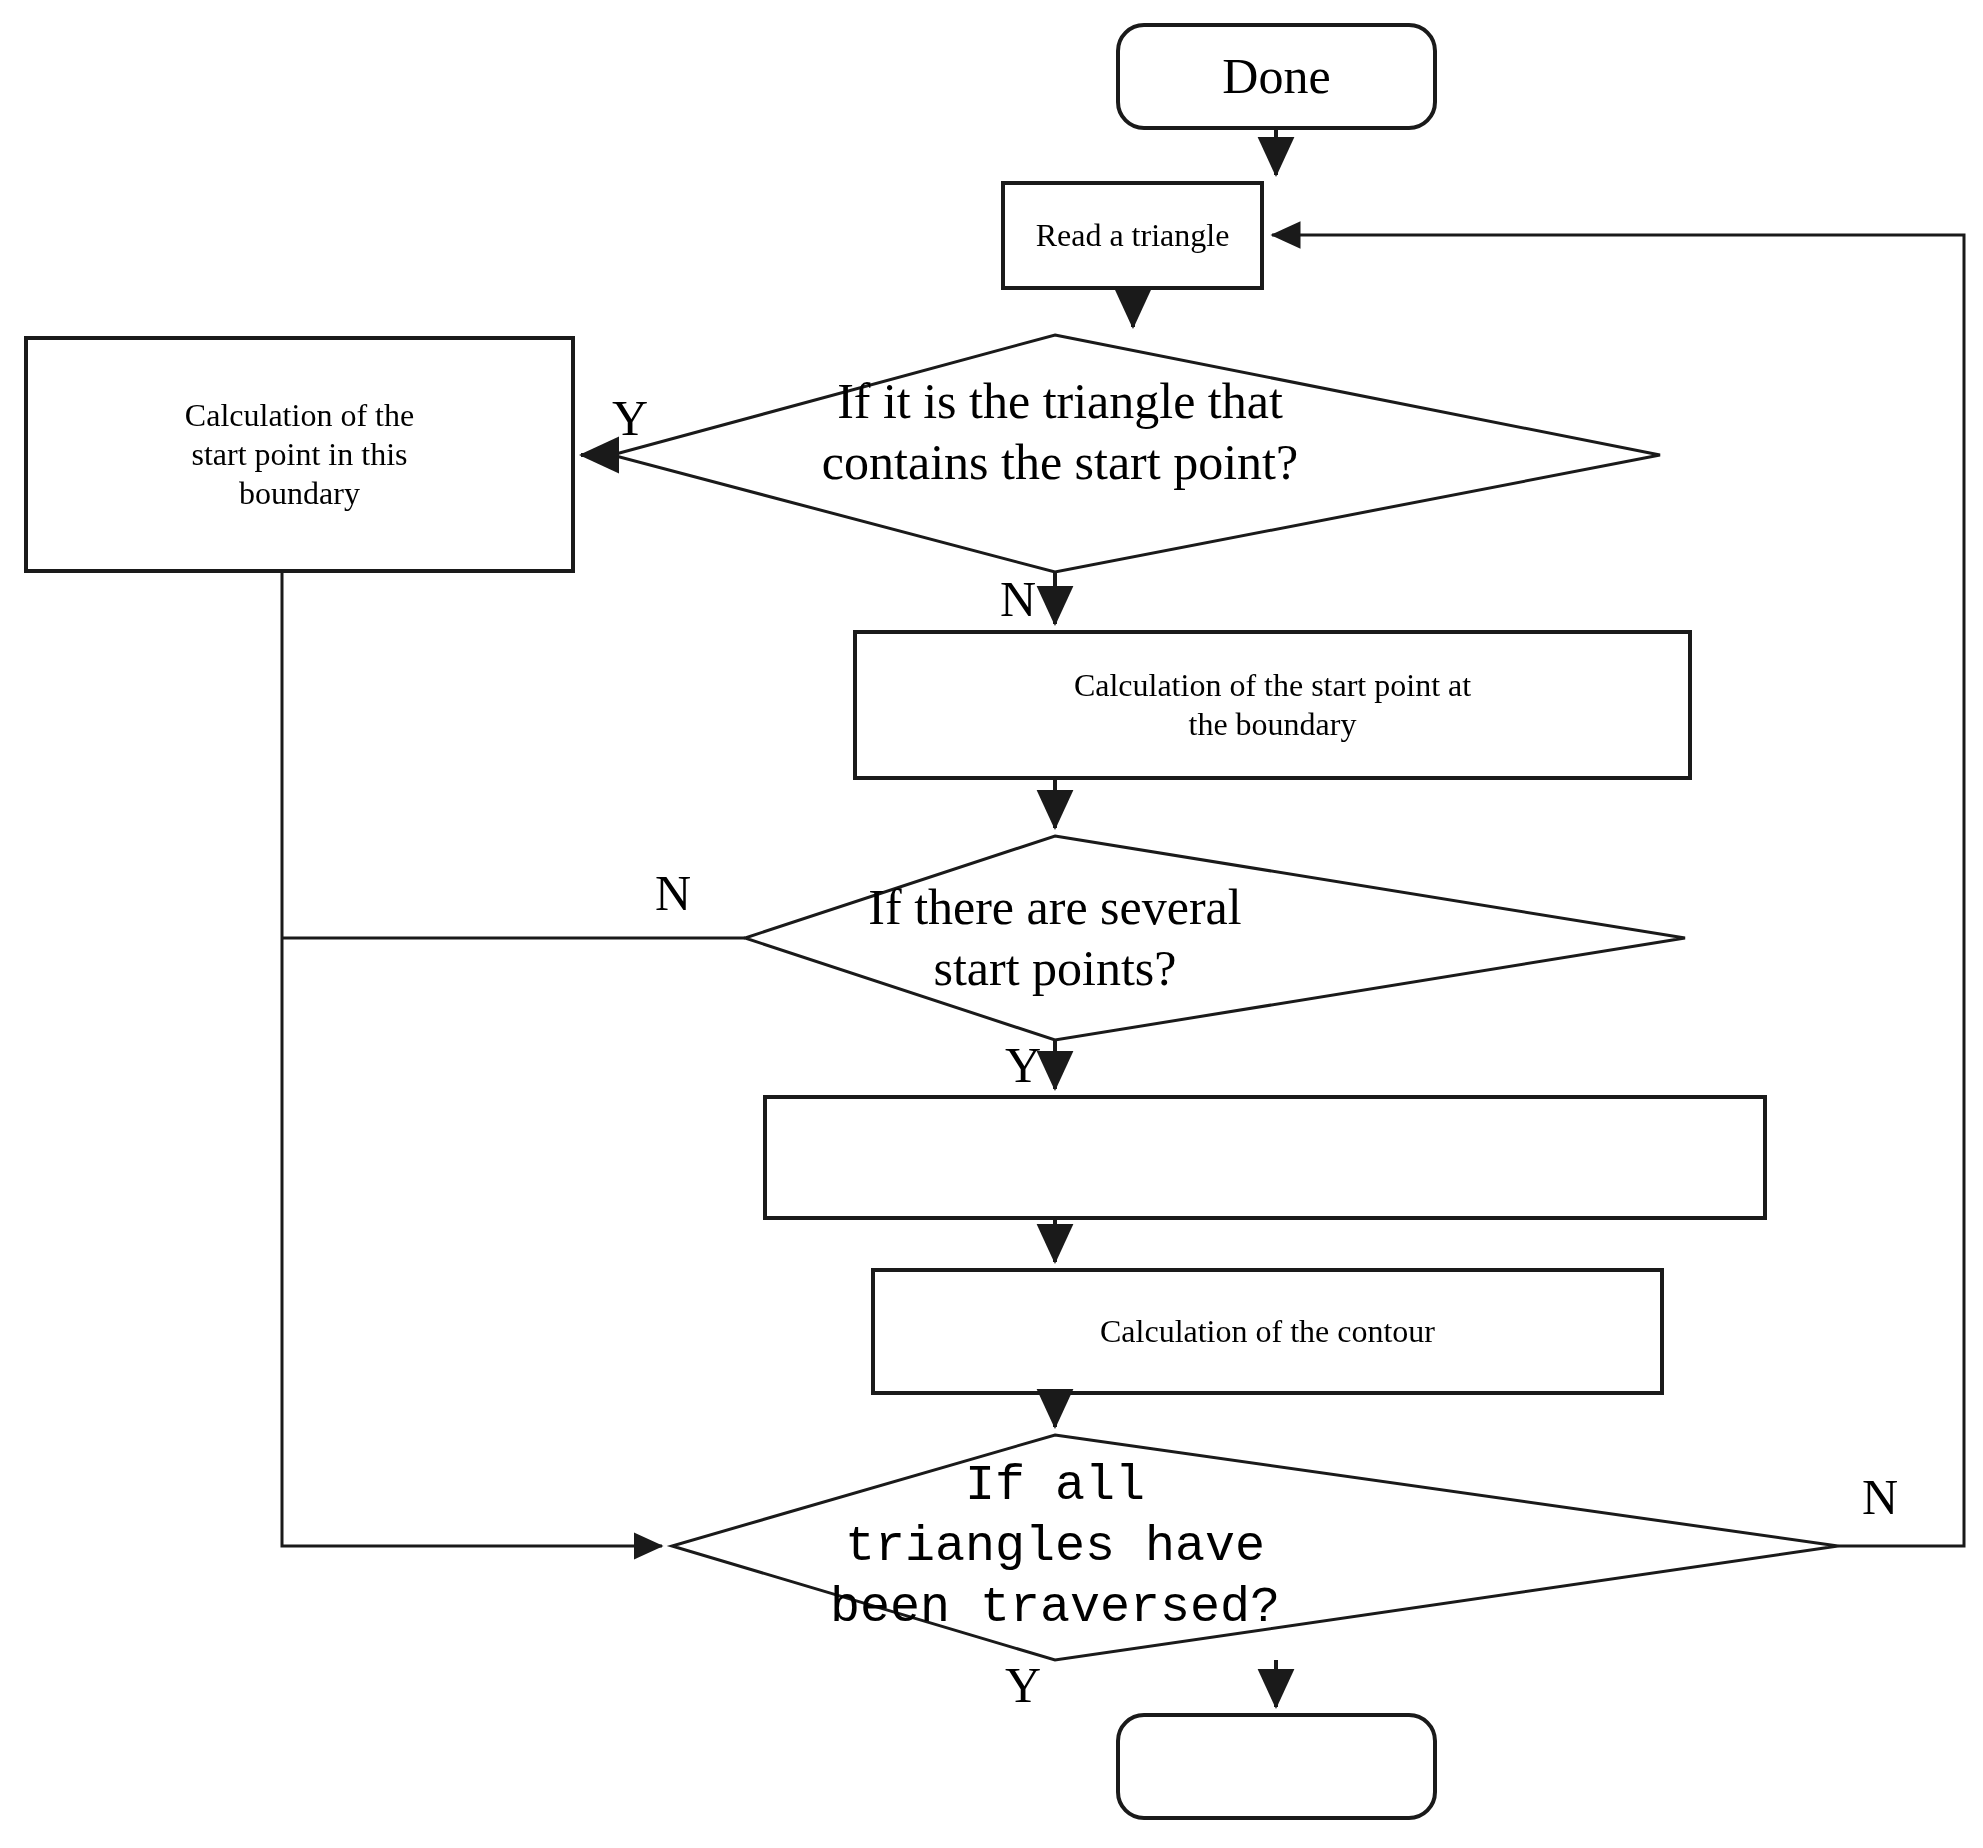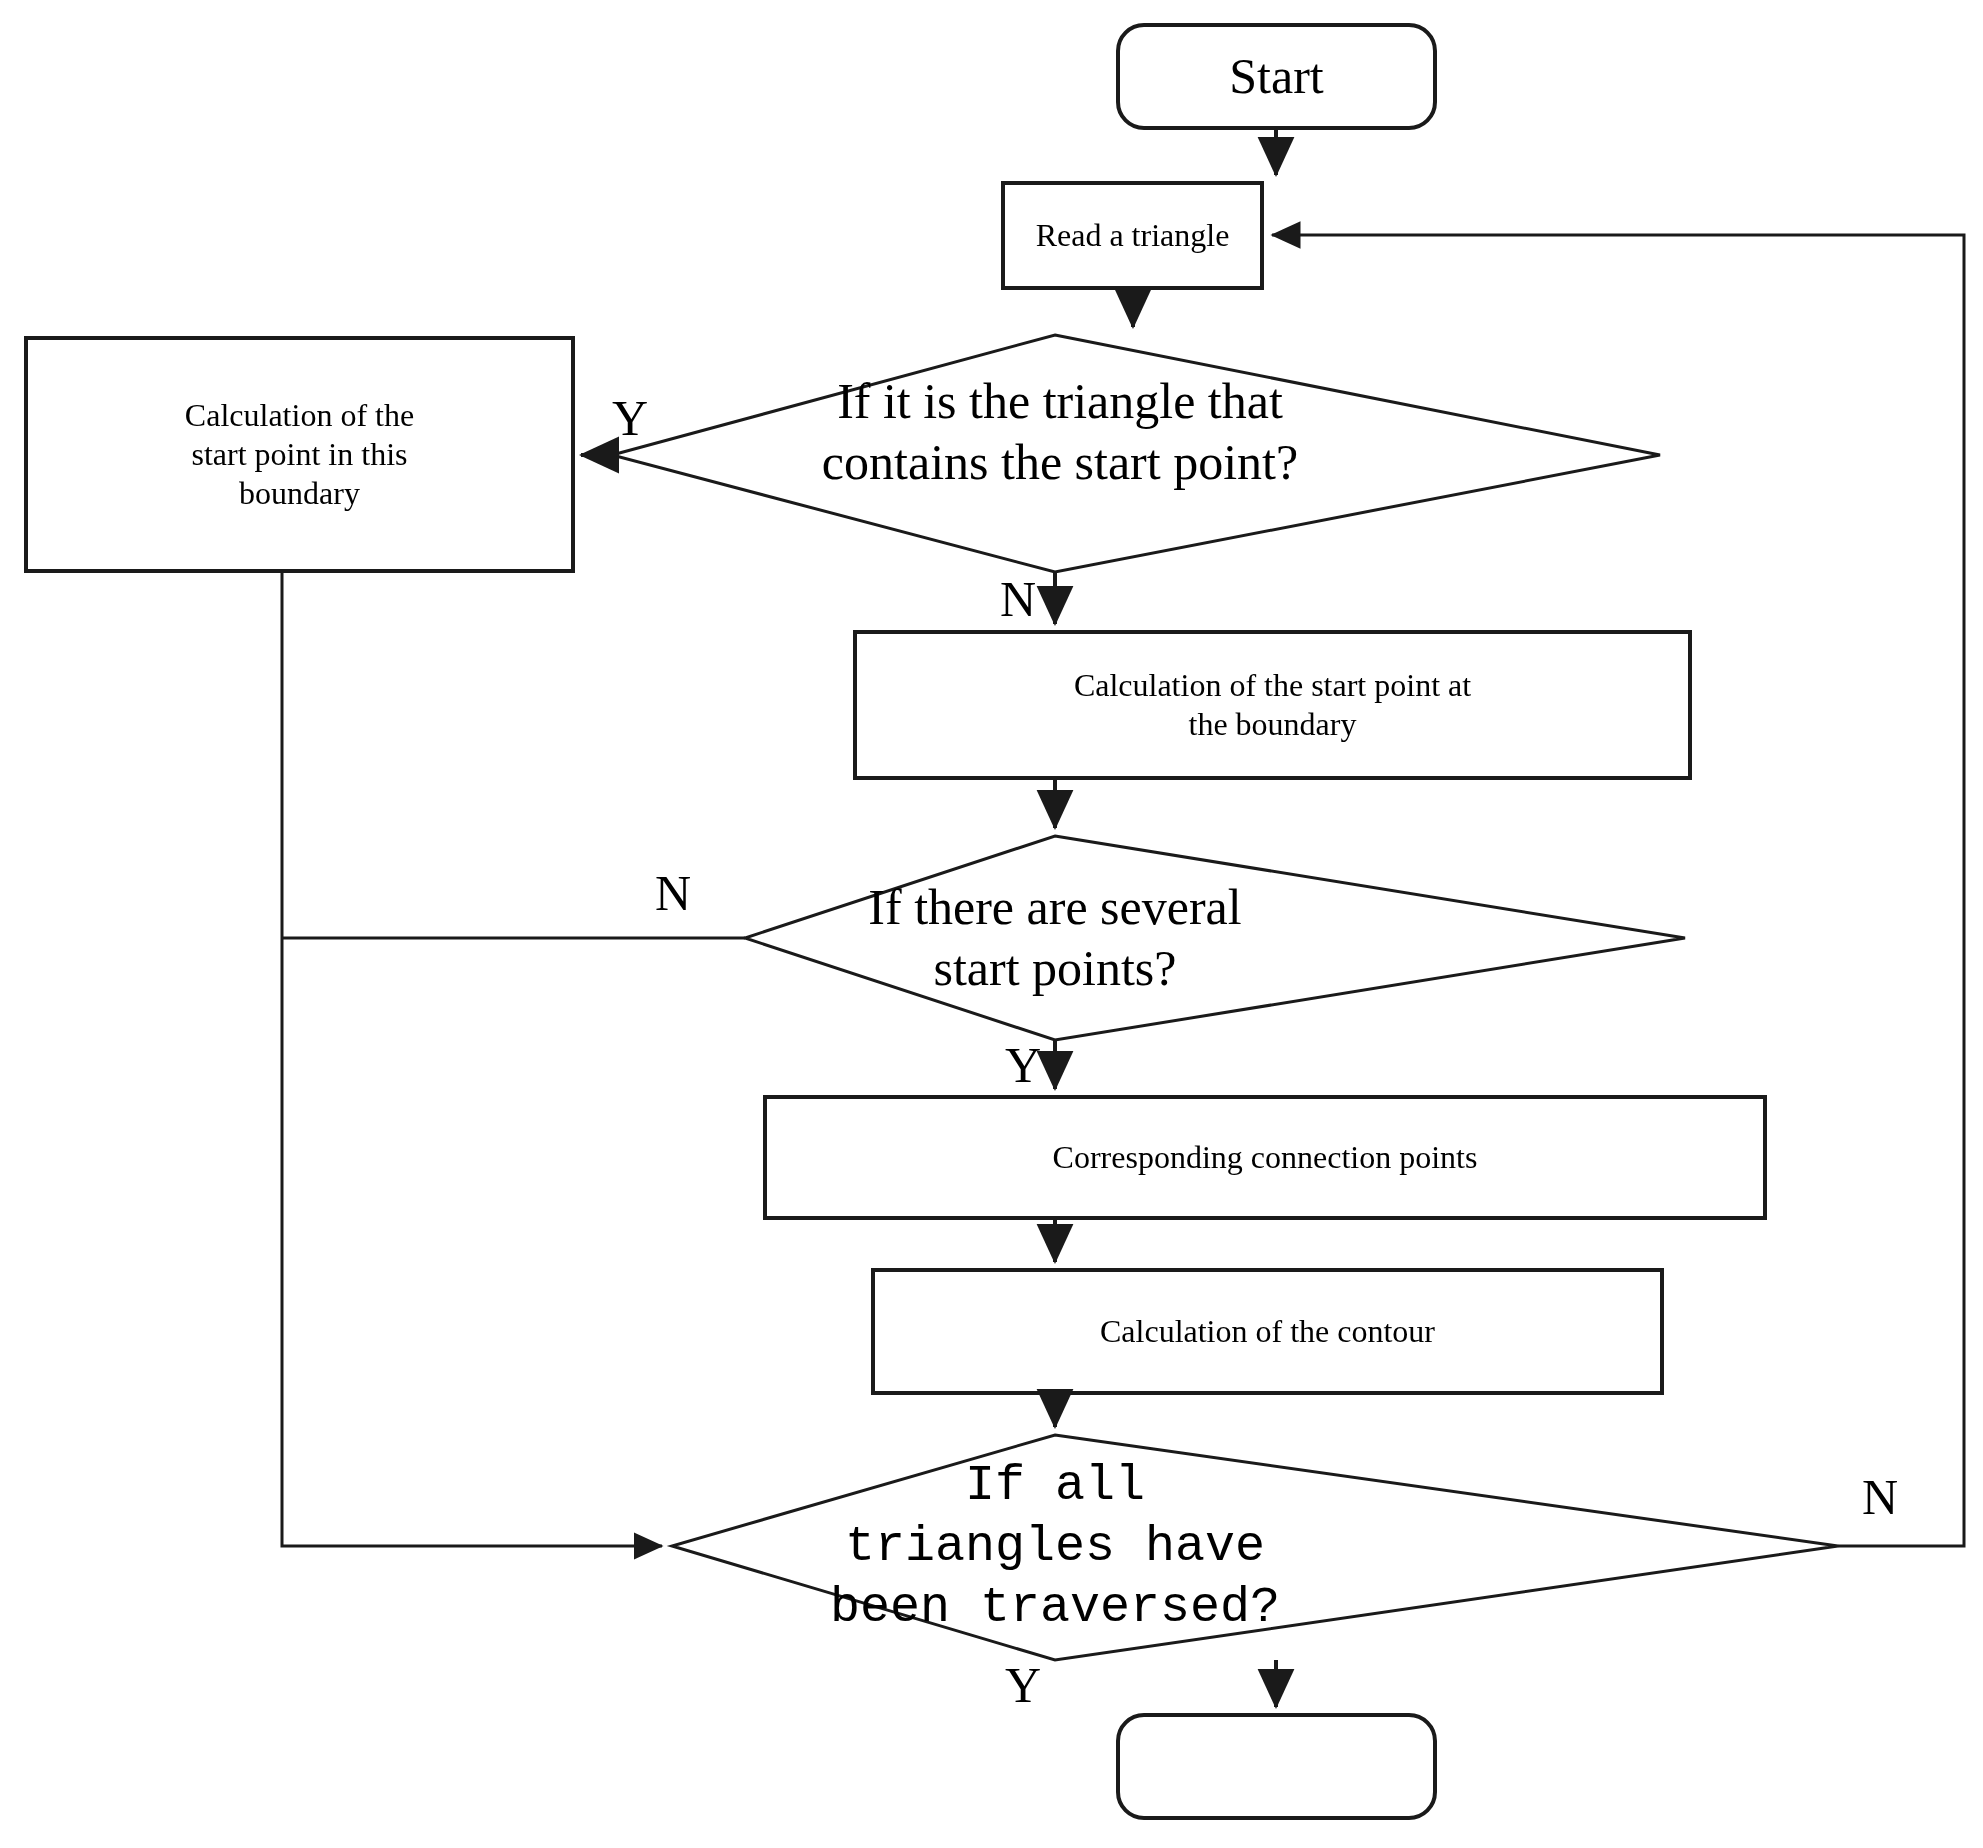--- a/index.html
+++ b/index.html
@@ -115,38 +115,37 @@
 
     <path class="conn" d="M1055,1393 L1055,1427" marker-end="url(#arrow)"></path>
 
     <path class="conn-thin" d="M282,571 L282,1546 L662,1546" marker-end="url(#arrow)"></path>
 
     <path class="conn-thin" d="M1838,1546 L1964,1546 L1964,235 L1272,235" marker-end="url(#arrow)"></path>
 
     <path class="conn" d="M1276,1660 L1276,1707" marker-end="url(#arrow)"></path>
   </svg>
 
-  <div class="node-text t-start" style="left:1118px; top:25px; width:317px; height:103px;">Start</div>
+  <div class="node-text t-start" style="left:1118px; top:25px; width:317px; height:103px;">Done</div>
 
   <div class="node-text t-process" style="left:1003px; top:183px; width:259px; height:105px;">Read a triangle</div>
 
   <div class="node-text t-decision" style="left:780px; top:372px; width:560px; height:120px;">If it is the triangle that
 contains the start point?</div>
 
   <div class="node-text t-process" style="left:26px; top:338px; width:547px; height:233px;">Calculation of the
 start point in this
 boundary</div>
 
   <div class="node-text t-process" style="left:855px; top:632px; width:835px; height:146px;">Calculation of the start point at
 the boundary</div>
 
   <div class="node-text t-decision" style="left:820px; top:875px; width:470px; height:125px;">If there are several
 start points?</div>
 
-  <div class="node-text t-process" style="left:765px; top:1097px; width:1000px; height:121px;">Corresponding connection points</div>
 
   <div class="node-text t-process" style="left:873px; top:1270px; width:789px; height:123px;">Calculation of the contour</div>
 
   <div class="node-text t-decision" style="left:820px; top:1484px; width:470px; height:125px;font-family:Liberation Mono, monospace;">If all triangles have
 been traversed?</div>
 
 
   <div class="edge-label" style="left:612px; top:393px;">Y</div>
 
   <div class="edge-label" style="left:1000px; top:574px;">N</div>

